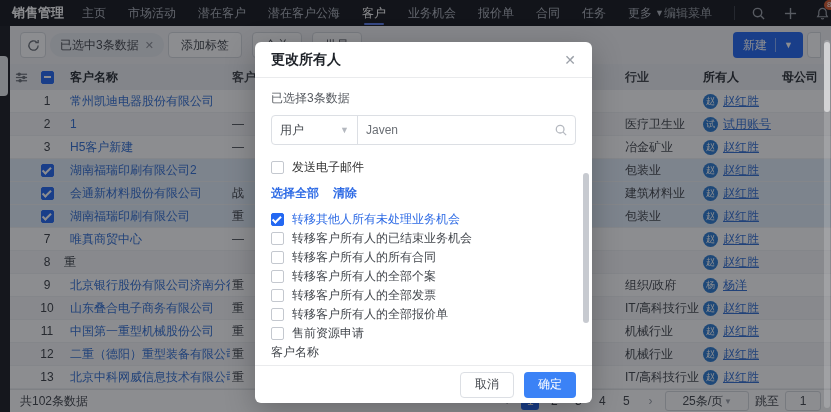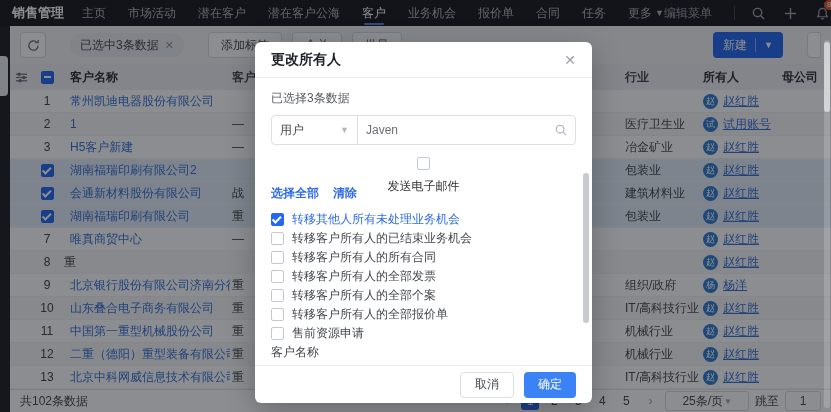--- a/index.html
+++ b/index.html
@@ -21,21 +21,21 @@
   .nav-ic { width:16px; height:16px; display:flex; align-items:center; justify-content:center; color:#9ba0a8; position:relative; cursor:pointer; }
   .nav-ic svg { stroke:#9ba0a8; }
   .badge { position:absolute; top:-5px; left:9px; background:#d65a2e; color:#fff; font-size:8px; line-height:10px; padding:0 3px; border-radius:6px; }
 
   
   .sliver { position:absolute; left:0; top:26px; width:10px; height:386px; background:#1b1e24; z-index:1; }
   .sliver-notch { position:absolute; left:0; top:30px; width:8px; height:40px; background:#e9ebee; border-radius:0 4px 4px 0; }
 
   
   .page { position:absolute; left:10px; top:26px; width:821px; height:386px; background:#f3f4f6; }
-  .toolbar { position:absolute; left:0; top:0; width:821px; height:38px; display:flex; align-items:center; padding:0 10px; gap:24px; }
+  .toolbar { position:absolute; left:0; top:0; width:821px; height:38px; display:flex; align-items:center; padding:0 10px; gap:4px; }
   .tb-refresh { width:26px; height:26px; border:1px solid #d7dade; border-radius:4px; background:#fff; display:flex; align-items:center; justify-content:center; cursor:pointer; }
   .chip { height:24px; background:#e9ebef; border-radius:12px; display:flex; align-items:center; padding:0 10px; gap:6px; color:#43474d; white-space:nowrap; }
   .chip .x { color:#8d9198; font-size:11px; cursor:pointer; }
   .tb-btn { height:26px; border:1px solid #d7dade; border-radius:4px; background:#fff; color:#43474d; padding:0 12px; display:flex; align-items:center; cursor:pointer; white-space:nowrap; }
   .tb-spacer { flex:1; }
   .btn-new { height:26px; background:#2468f2; border-radius:4px; color:#fff; display:flex; align-items:center; padding:0 10px; gap:8px; cursor:pointer; white-space:nowrap; }
   .btn-new .sep { width:1px; height:14px; background:rgba(255,255,255,.45); }
   .btn-new .caret { font-size:9px; }
   .btn-sliver { width:14px; height:26px; background:#fff; border:1px solid #d7dade; border-radius:4px 0 0 4px; }
 
@@ -85,21 +85,21 @@
   .m-title { font-size:14px; font-weight:bold; color:#1f2329; flex:1; }
   .m-close { color:#9ba0a8; font-size:14px; cursor:pointer; }
   .m-body { flex:1; padding:12px 16px 0; position:relative; overflow:hidden; }
   .m-selected { color:#55595f; margin-bottom:8px; }
   .m-group { display:flex; height:30px; border:1px solid #dcdfe4; border-radius:4px; overflow:hidden; margin-bottom:12px; }
   .m-select { width:86px; border-right:1px solid #dcdfe4; display:flex; align-items:center; padding:0 8px; gap:6px; cursor:pointer; }
   .m-select .lab { flex:1; color:#43474d; }
   .m-select .caret { font-size:9px; color:#b4b8bf; }
   .m-input { flex:1; display:flex; align-items:center; padding:0 8px; gap:6px; }
   .m-input input { flex:1; border:none; outline:none; font-size:12px; color:#6b6f75; font-family:inherit; }
-  .m-row { display:flex; align-items:center; gap:8px; height:20px; margin-bottom:8px;flex-direction:column; }
+  .m-row { display:flex; align-items:center; gap:8px; height:20px; margin-bottom:8px; }
   .m-links { display:flex; gap:14px; margin:4px 0 8px; }
   .m-links a { color:#2e6be5; text-decoration:none; font-weight:bold; cursor:pointer; }
   .m-opt { display:flex; align-items:center; gap:8px; height:19px; }
   .m-opt .olabel { color:#43474d; }
   .m-opt.on .olabel { color:#2e6be5; }
   .m-scroll { position:absolute; right:3px; top:95px; width:6px; height:150px; background:#c7cad0; border-radius:3px; }
   .m-foot { height:38px; border-top:1px solid #eaebed; display:flex; align-items:center; justify-content:flex-end; gap:10px; padding:0 16px; }
   .btn { height:26px; padding:0 14px; border-radius:4px; display:flex; align-items:center; cursor:pointer; }
   .btn.ghost { border:1px solid #dcdfe4; background:#fff; color:#43474d; }
   .btn.primary { background:#3b82f6; color:#fff; }
@@ -451,25 +451,25 @@
           <div class="m-opt">
             <span class="cb"></span>
             <span class="olabel">转移客户所有人的已结束业务机会</span>
           </div>
           <div class="m-opt">
             <span class="cb"></span>
             <span class="olabel">转移客户所有人的所有合同</span>
           </div>
           <div class="m-opt">
             <span class="cb"></span>
+            <span class="olabel">转移客户所有人的全部个案</span>
+          </div>
+          <div class="m-opt">
+            <span class="cb"></span>
             <span class="olabel">转移客户所有人的全部发票</span>
-          </div>
-          <div class="m-opt">
-            <span class="cb"></span>
-            <span class="olabel">转移客户所有人的全部个案</span>
           </div>
           <div class="m-opt">
             <span class="cb"></span>
             <span class="olabel">转移客户所有人的全部报价单</span>
           </div>
           <div class="m-opt">
             <span class="cb"></span>
             <span class="olabel">售前资源申请</span>
           </div>
           <div class="m-opt">

